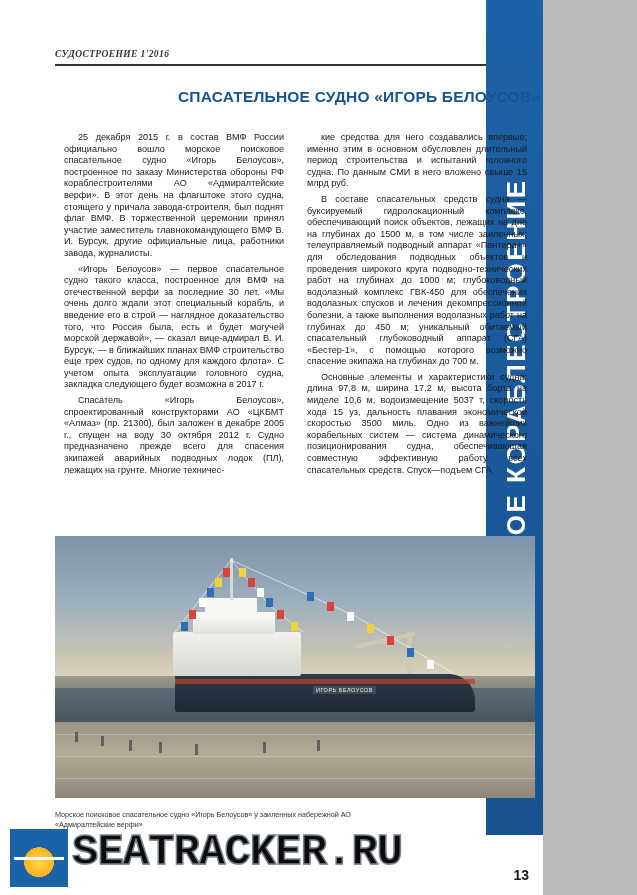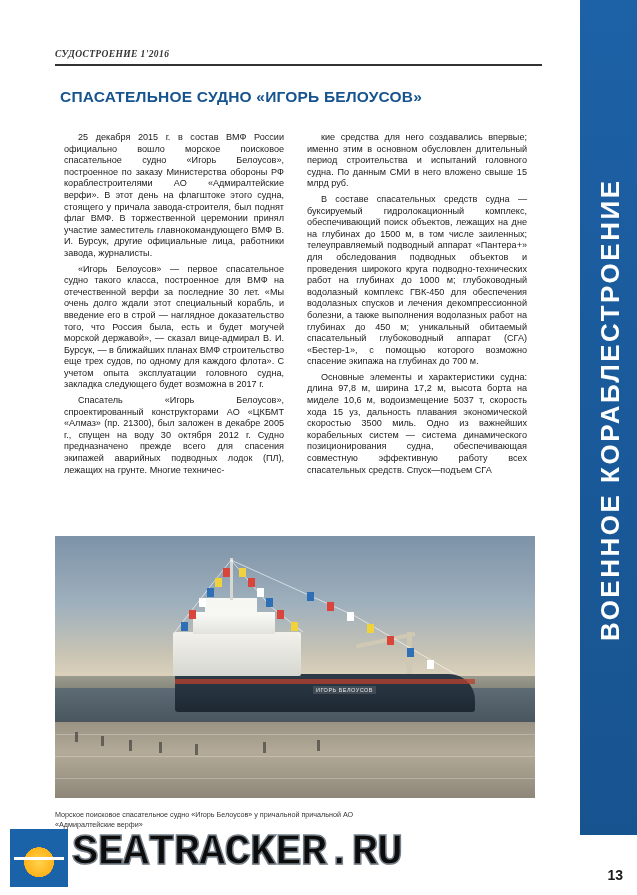--- a/index.html
+++ b/index.html
@@ -2,21 +2,21 @@
 <html><head>
 <meta charset="utf-8">
 <style>
   html, body {
     margin: 0;
     padding: 0;
     background: #b9b9b9;
   }
   .page {
     position: relative;
-    width: 637px;
+    width: 543px;
     height: 895px;
     background: #ffffff;
     overflow: hidden;
     font-family: "Liberation Sans", sans-serif;
     color: #111;
   }
 
   
   .runhead {
     position: absolute;
@@ -67,21 +67,21 @@
     text-align: center;
     white-space: nowrap;
   }
 
   
   .article-title {
     position: absolute;
     left: 60px;
     top: 88px;
     width: 480px;
-    text-align: left;
+    text-align: right;
     color: #17548f;
     font-family: "Liberation Sans", sans-serif;
     font-weight: bold;
     font-size: 15.5px;
     letter-spacing: 0.2px;
   }
 
   
   .col {
     position: absolute;
@@ -318,20 +318,20 @@
         <rect x="46" y="200" width="3" height="10" fill="#2a2a2a"></rect>
         <rect x="74" y="204" width="3" height="11" fill="#2a2a2a"></rect>
         <rect x="104" y="206" width="3" height="11" fill="#2a2a2a"></rect>
         <rect x="140" y="208" width="3" height="11" fill="#2a2a2a"></rect>
         <rect x="208" y="206" width="3" height="11" fill="#2a2a2a"></rect>
         <rect x="262" y="204" width="3" height="11" fill="#2a2a2a"></rect>
       </g>
     </svg>
   </div>
 
-  <div class="cap">Морское поисковое спасательное судно «Игорь Белоусов» у причальной причальной АО «Адмиралтейские верфи»</div>
+  <div class="cap">Морское поисковое спасательное судно «Игорь Белоусов» у заиленных набережной АО «Адмиралтейские верфи»</div>
 
   <div class="pageno">13</div>
 
   <div class="wm-logo"></div>
   <div class="watermark">SEATRACKER.RU</div>
 
 </div>
 
 </body></html>

